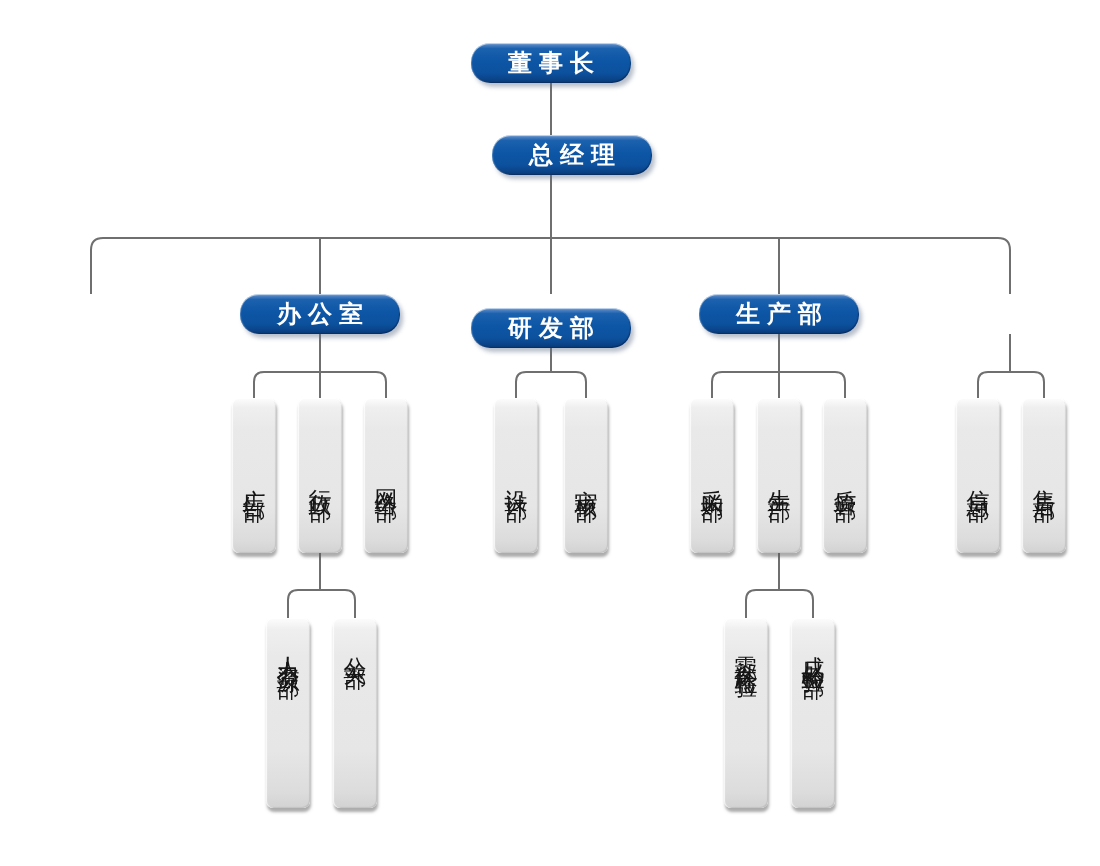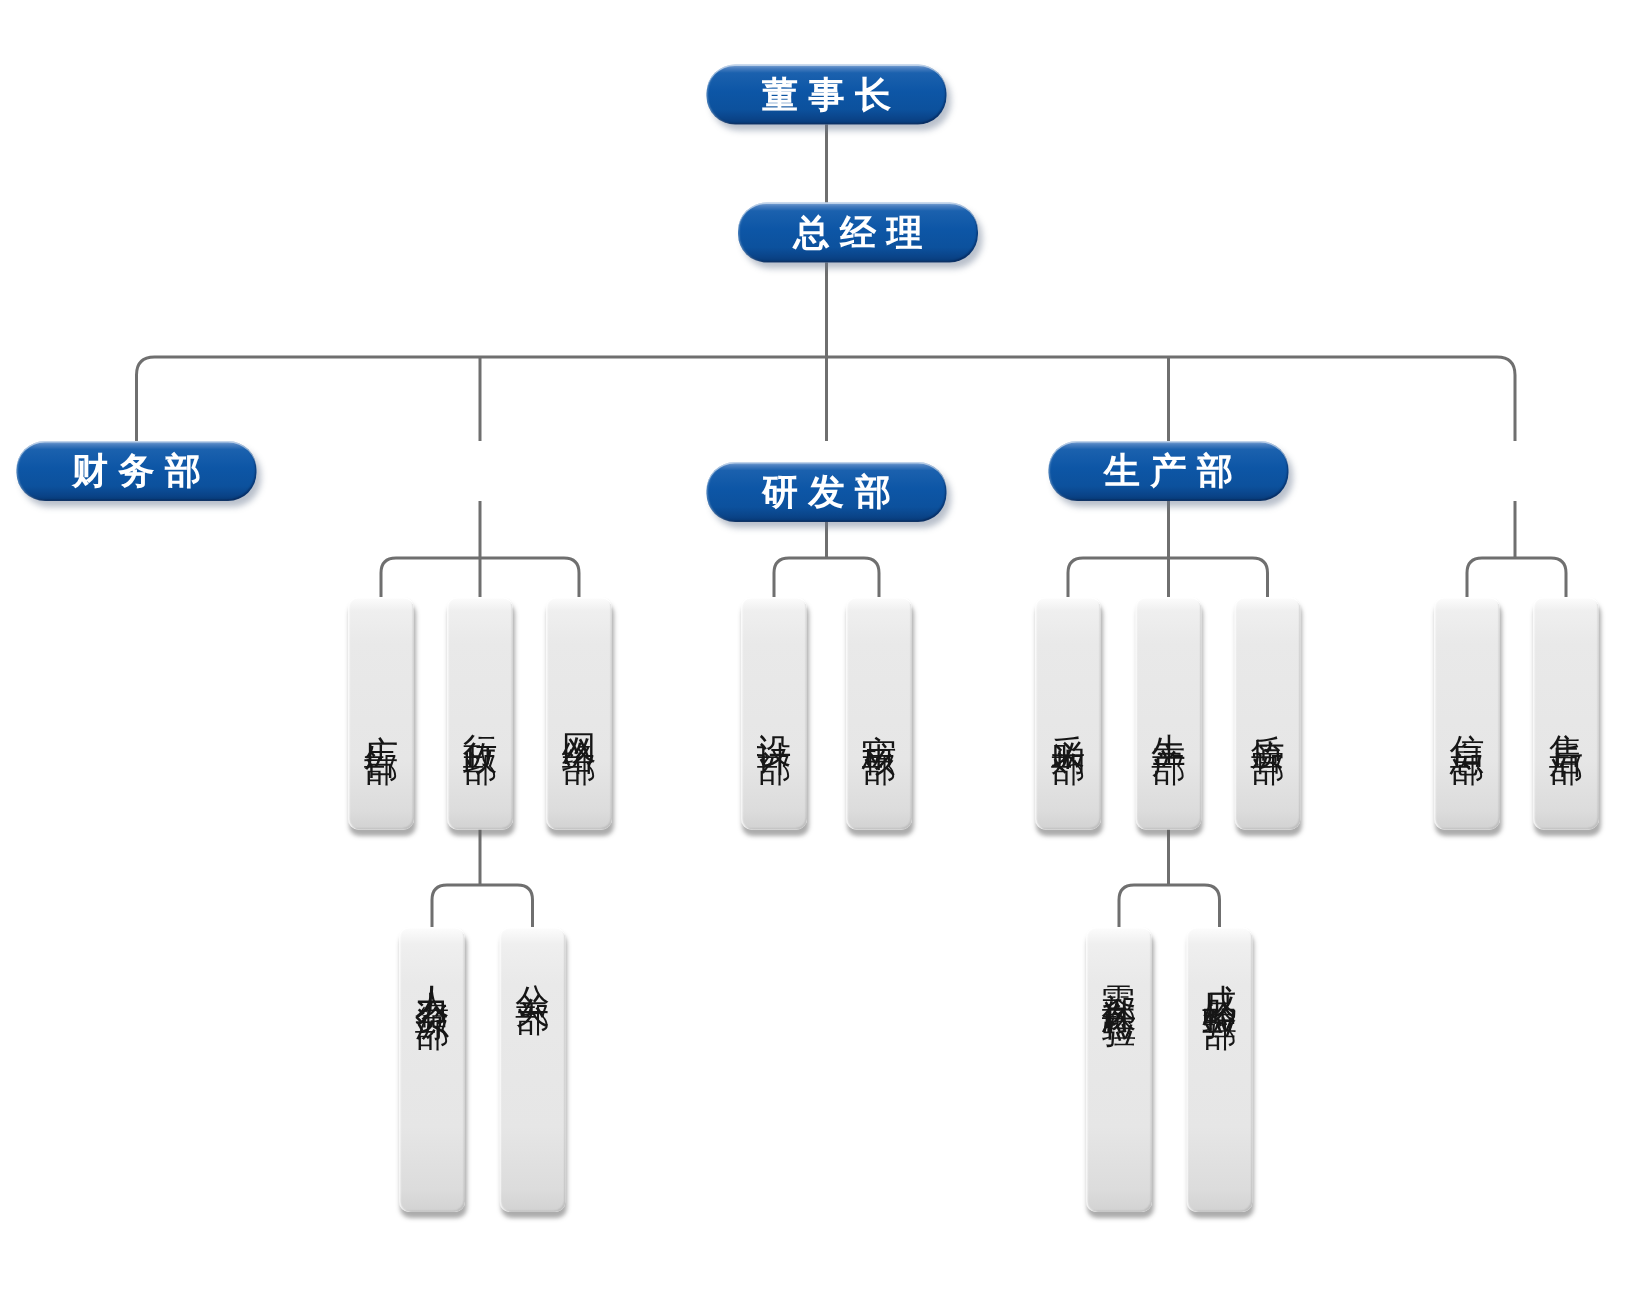--- a/index.html
+++ b/index.html
@@ -95,22 +95,22 @@
   </svg>
 
   <div class="node blue" style="left:471px; top:43px">
     <span class="lbl">董事长</span>
   </div>
 
   <div class="node blue" style="left:492px; top:135px">
     <span class="lbl">总经理</span>
   </div>
 
-  <div class="node blue" style="left:11px; top:294px">
-    <span class="lbl">财务部</span>
+  <div class="node blue" style="left:240px; top:294px">
+    <span class="lbl">办公室</span>
   </div>
   <div class="node blue" style="left:471px; top:308px">
     <span class="lbl">研发部</span>
   </div>
   <div class="node blue" style="left:699px; top:294px">
     <span class="lbl">生产部</span>
   </div>
 
   <div class="node gray l4" style="left:232px">
     <span class="lbl">广告部</span>

